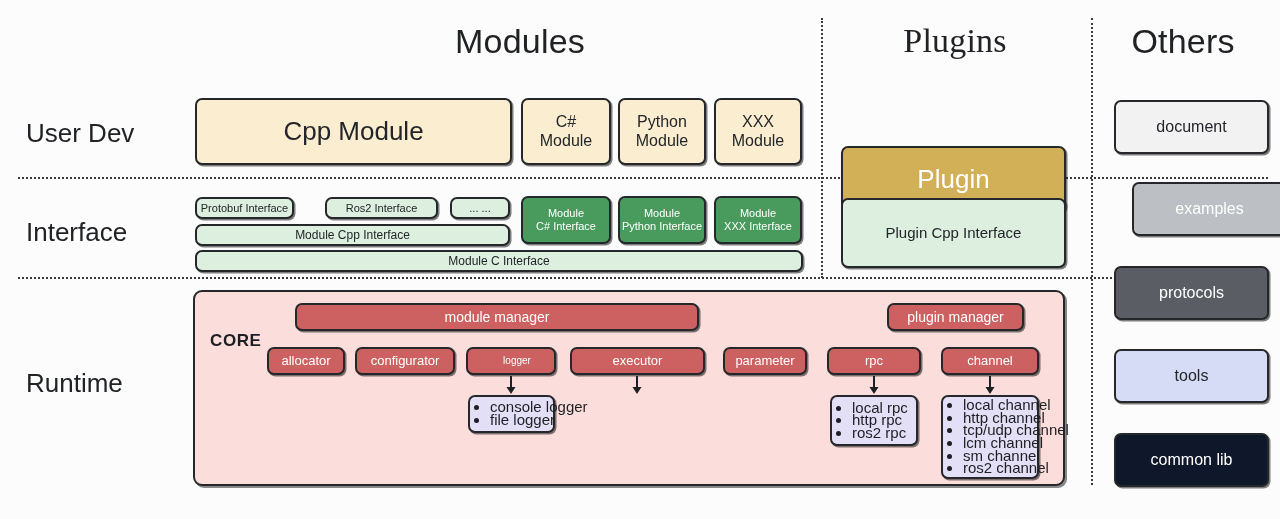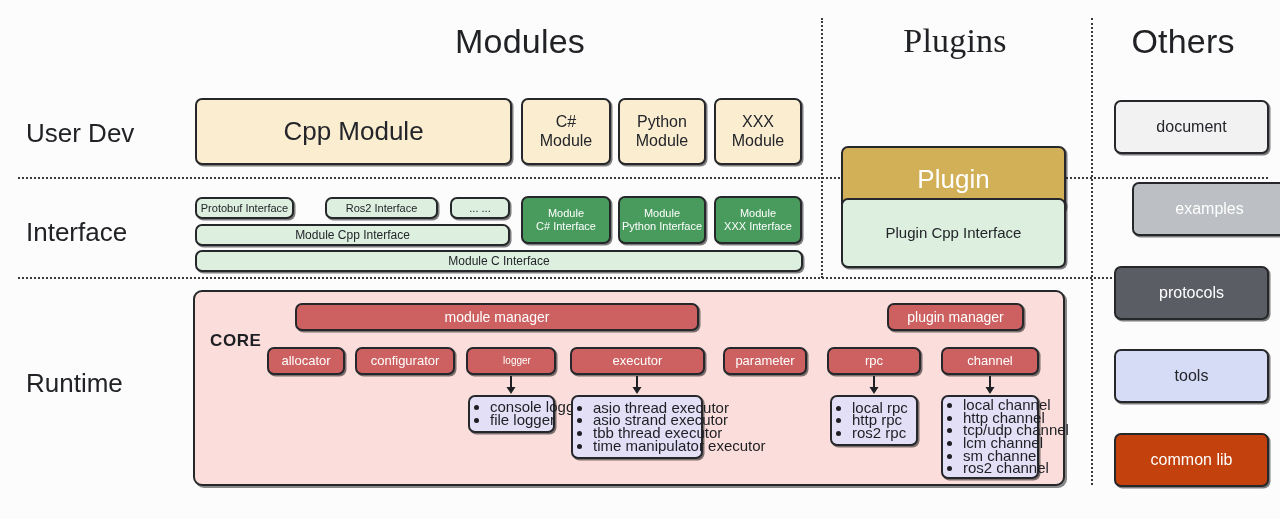--- a/index.html
+++ b/index.html
@@ -61,21 +61,21 @@
 
   .cream{background:#fbeed0;color:#23252a;}
   .gold{background:#d2b057;color:#ffffff;margin-top:48px;}
   .lightgreen{background:#ddf0e0;color:#23252a;}
   .green{background:#489b5d;color:#ffffff;}
   .red{background:#cd6060;color:#ffffff;}
   .gray-50{background:#f2f2f2;color:#23252a;}
   .gray-300{background:#bcbfc4;color:#ffffff;}
   .gray-600{background:#5a5d63;color:#ffffff;}
   .periwinkle{background:#d6dcf5;color:#23252a;}
-  .indigo{background:#c2410c;color:#ffffff;}
+  .indigo{background:#0f172a;color:#ffffff;}
 
   
   .core-panel{
     position:absolute;
     box-sizing:border-box;
     background:#fbdedb;
     border:2px solid #26272b;
     border-radius:9px;
     box-shadow:2px 2px 0 rgba(20,20,20,.5);
   }
@@ -247,28 +247,20 @@
     <path d="M7 19 L2.5 12 L11.5 12 Z" fill="#1d1f23"></path>
   </svg>
 
   <div class="bullets" style="left:468px;top:395px;width:87px;height:38px;">
     <ul>
       <li>console logger</li>
       <li>file logger</li>
     </ul>
   </div>
 
-  <div class="bullets" style="left:571px;top:395px;width:132px;height:64px;">
-    <ul>
-      <li>asio thread executor</li>
-      <li>asio strand executor</li>
-      <li>tbb thread executor</li>
-      <li>time manipulator executor</li>
-    </ul>
-  </div>
 
   <div class="bullets" style="left:830px;top:395px;width:88px;height:51px;">
     <ul>
       <li>local rpc</li>
       <li>http rpc</li>
       <li>ros2 rpc</li>
     </ul>
   </div>
 
   <div class="bullets" style="left:941px;top:395px;width:98px;height:84px;">

